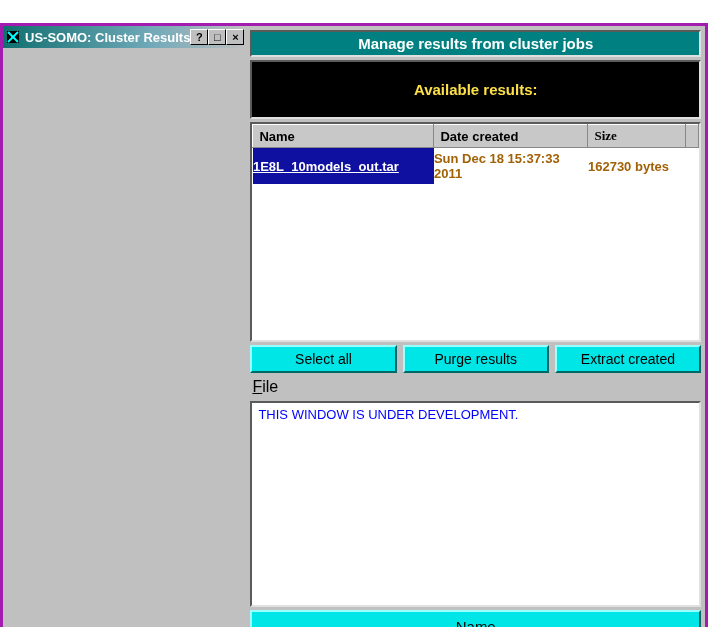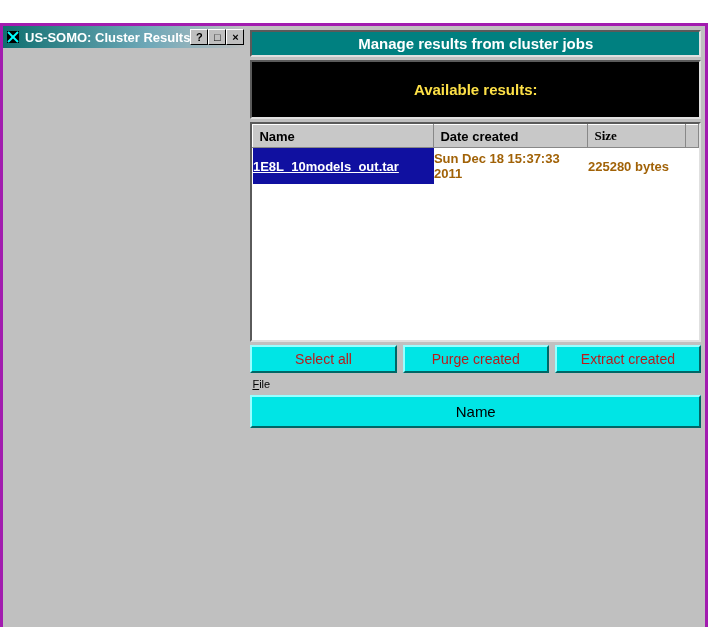--- a/index.html
+++ b/index.html
@@ -124,33 +124,33 @@
     color: #a16207;
     font-weight: bold;
   }
   .btn-row {
     display: flex;
     gap: 6px;
   }
   .btn-cyan {
     flex: 1;
     background: #00e5e5;
-    color: #b91c1c;
+    color: #000000;
     font-size: 14px;
     text-align: center;
     padding: 4px 0;
     border: 2px solid;
     border-top-color: #99ffff;
     border-left-color: #99ffff;
     border-right-color: #006666;
     border-bottom-color: #006666;
     cursor: pointer;
   }
   .menubar {
-    font-size: 11px;
+    font-size: 16px;
     padding: 2px 2px;
     color: #000;
   }
   .menubar span { text-decoration: underline; text-decoration-color: #000; }
   .log-area {
     background: #fff;
     border: 2px solid #888;
     border-top-color: #5a5a5a;
     border-left-color: #5a5a5a;
     border-right-color: #e0e0e0;
@@ -218,36 +218,37 @@
             <th class="col-name">Name</th>
             <th class="col-date">Date created</th>
             <th class="col-size">Size</th>
             <th class="col-extra"></th>
           </tr>
         </thead>
         <tbody>
           <tr>
             <td class="cell-name-sel">1E8L_10models_out.tar</td>
             <td class="cell-plain">Sun Dec 18 15:37:33 2011</td>
-            <td class="cell-plain">225280 bytes</td>
+            <td class="cell-plain">162730 bytes</td>
             <td></td>
           </tr>
         </tbody>
       </table>
     </div>
 
     <div class="btn-row">
       <div class="btn-cyan">Select all</div>
-      <div class="btn-cyan">Purge created</div>
+      <div class="btn-cyan">Purge results</div>
       <div class="btn-cyan">Extract created</div>
     </div>
 
     <div class="menubar">
       <a style="color:#000;text-decoration:none;"><span>F</span><span style="text-decoration:none;">ile</span></a>
     </div>
 
+    <div class="log-area">THIS WINDOW IS UNDER DEVELOPMENT.</div>
 
     <div class="bottom-row">
       <div class="btn-big">Name</div>
     </div>
 
   </div>
 </div>
 
 </body></html>

